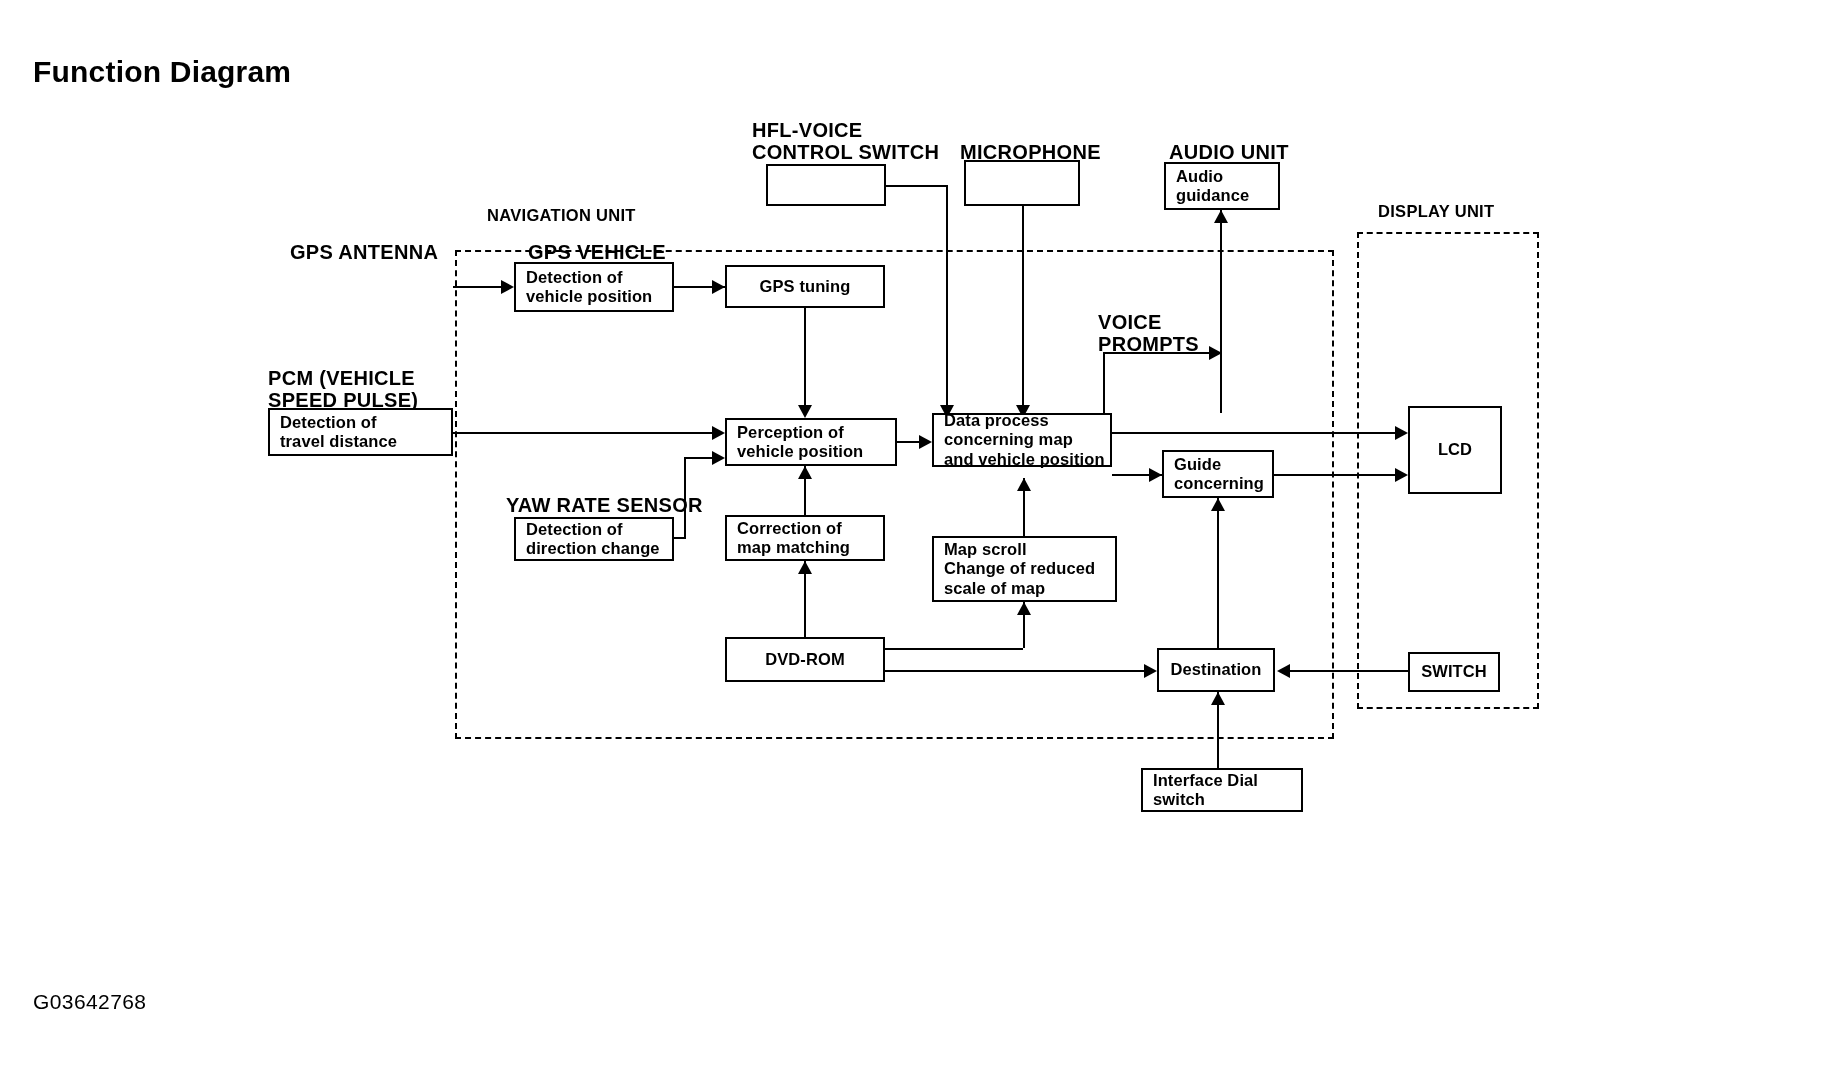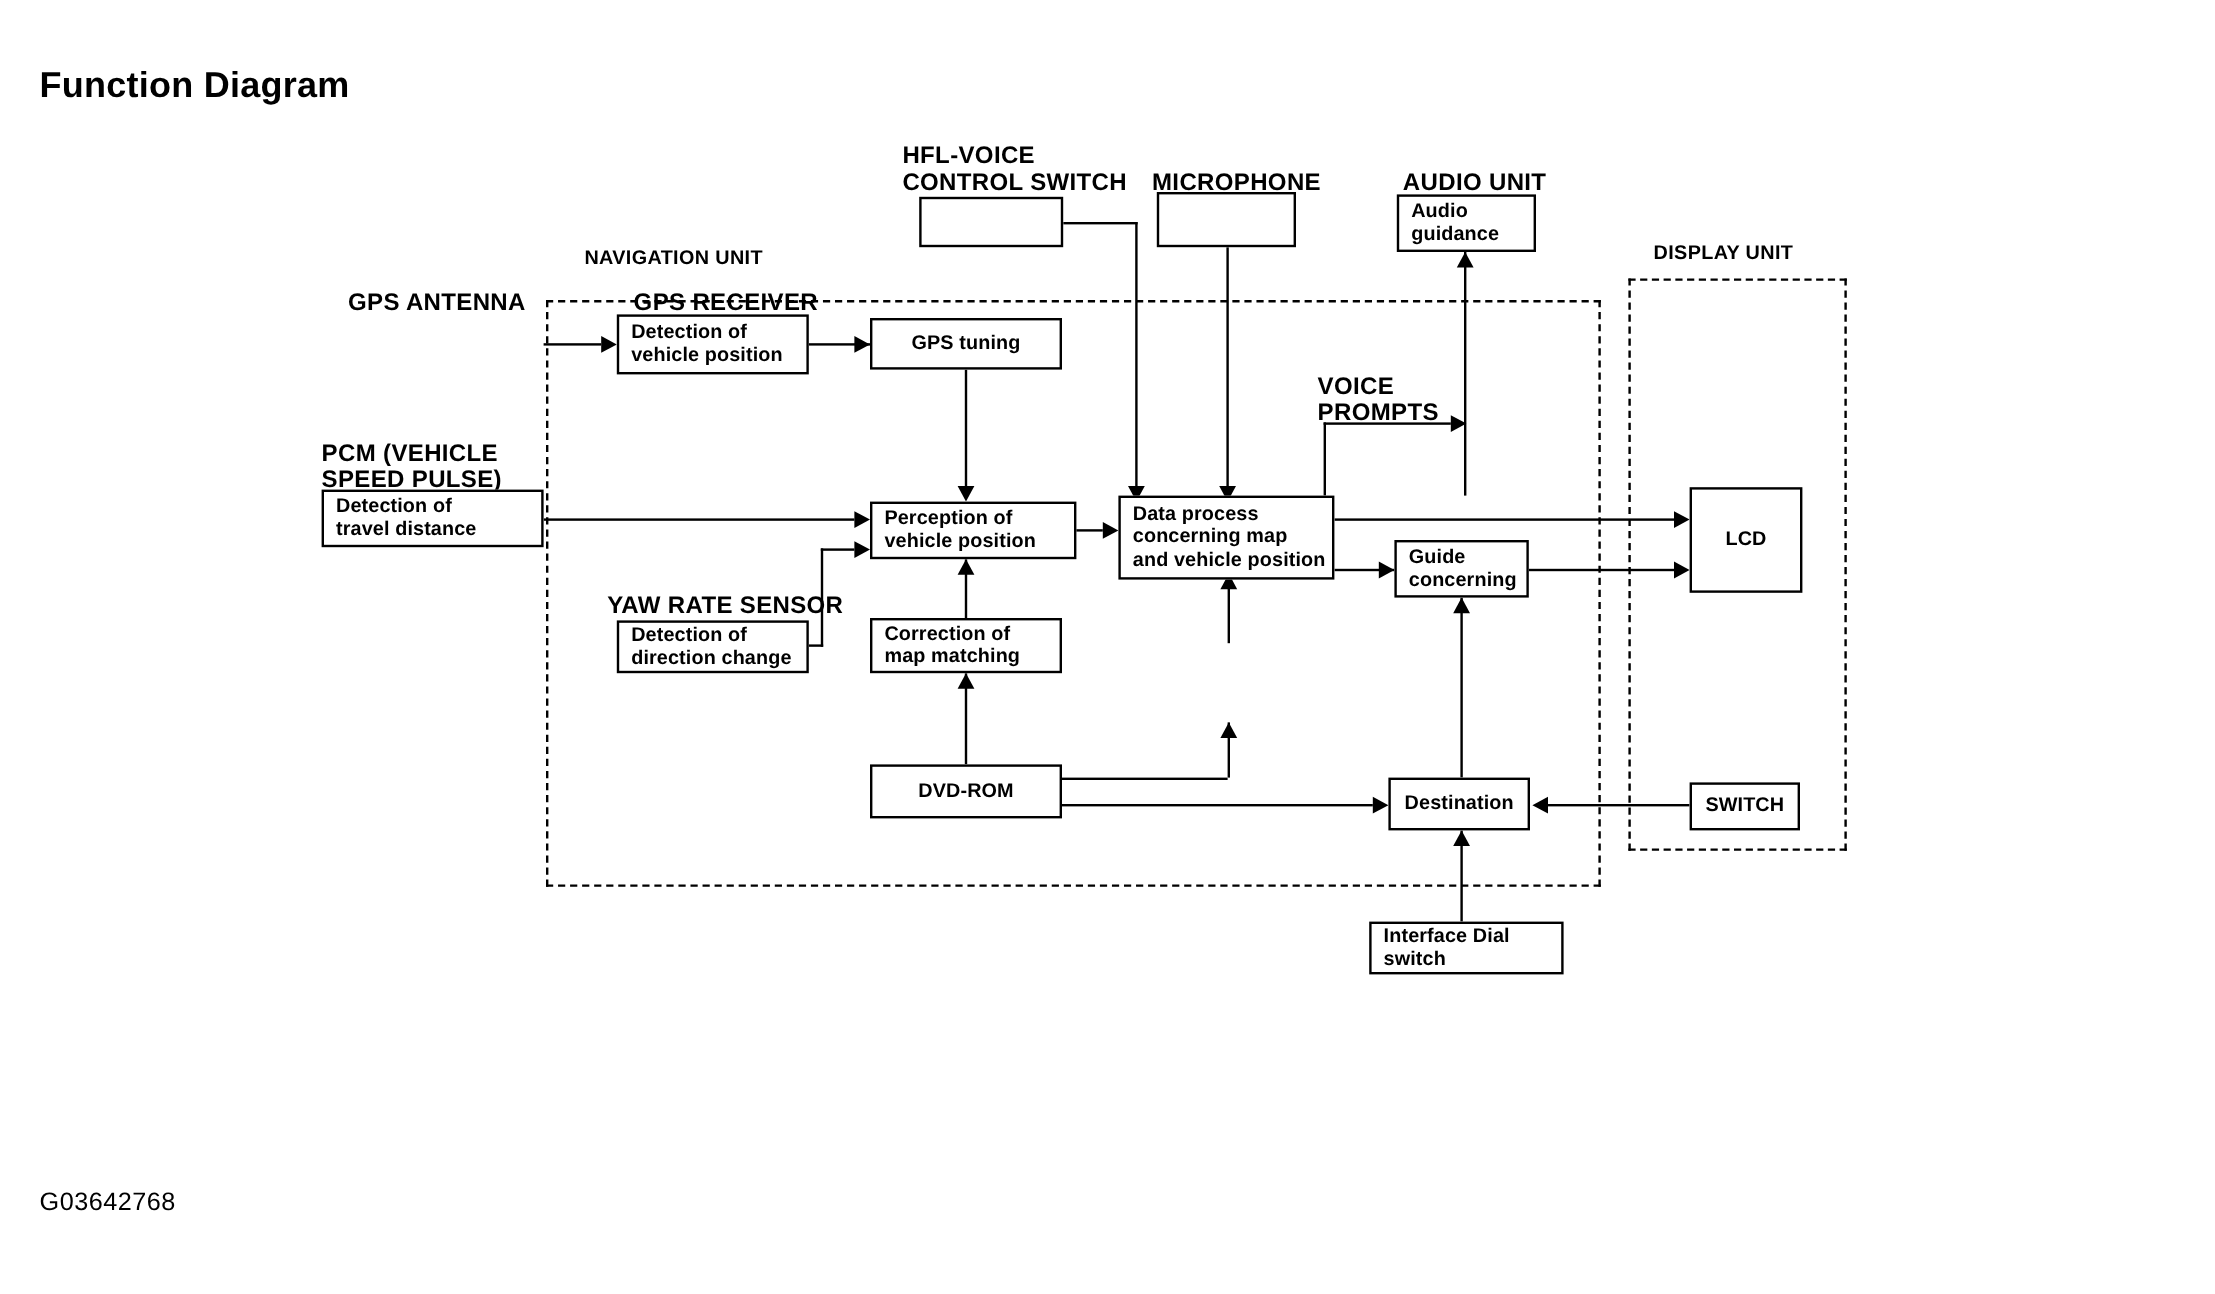--- a/index.html
+++ b/index.html
@@ -61,21 +61,21 @@
 
   <div class="title">Function Diagram</div>
 
   <div class="group" style="left:455px;top:250px;width:875px;height:485px;"></div>
   <div class="group-label" style="left:487px;top:206px;">NAVIGATION UNIT</div>
 
   <div class="group" style="left:1357px;top:232px;width:178px;height:473px;"></div>
   <div class="group-label" style="left:1378px;top:202px;">DISPLAY UNIT</div>
 
   <div class="caption" style="left:290px;top:241px;">GPS ANTENNA</div>
-  <div class="caption" style="left:528px;top:241px;">GPS RECEIVER</div>
+  <div class="caption" style="left:528px;top:241px;">GPS VEHICLE</div>
   <div class="caption" style="left:752px;top:119px;">HFL-VOICE
 CONTROL SWITCH</div>
   <div class="caption" style="left:960px;top:141px;">MICROPHONE</div>
   <div class="caption" style="left:1169px;top:141px;">AUDIO UNIT</div>
   <div class="caption" style="left:268px;top:367px;">PCM (VEHICLE
 SPEED PULSE)</div>
   <div class="caption" style="left:506px;top:494px;">YAW RATE SENSOR</div>
   <div class="caption" style="left:1098px;top:311px;">VOICE
 PROMPTS</div>
 
@@ -151,30 +151,33 @@
 vehicle position</div>
   <div class="node center" style="left:725px;top:265px;width:160px;height:43px;">GPS tuning</div>
   <div class="node center" style="left:766px;top:164px;width:120px;height:42px;"></div>
   <div class="node center" style="left:964px;top:160px;width:116px;height:46px;"></div>
   <div class="node pad" style="left:1164px;top:162px;width:116px;height:48px;">Audio
 guidance</div>
   <div class="node pad" style="left:268px;top:408px;width:185px;height:48px;">Detection of
 travel distance</div>
   <div class="node pad" style="left:725px;top:418px;width:172px;height:48px;">Perception of
 vehicle position</div>
-  <div class="node pad" style="left:932px;top:413px;width:180px;height:70px;">Data process
+  <div class="node pad" style="left:932px;top:413px;width:180px;height:54px;">Data process
 concerning map
 and vehicle position</div>
   <div class="node pad" style="left:1162px;top:450px;width:112px;height:48px;">Guide
 concerning</div>
   <div class="node center" style="left:1408px;top:406px;width:94px;height:88px;">LCD</div>
   <div class="node pad" style="left:514px;top:517px;width:160px;height:44px;">Detection of
 direction change</div>
   <div class="node pad" style="left:725px;top:515px;width:160px;height:46px;">Correction of
 map matching</div>
+  <div class="node pad" style="left:932px;top:536px;width:185px;height:66px;">Map scroll
+Change of reduced
+scale of map</div>
   <div class="node center" style="left:725px;top:637px;width:160px;height:45px;">DVD-ROM</div>
   <div class="node center" style="left:1157px;top:648px;width:118px;height:44px;">Destination</div>
   <div class="node center" style="left:1408px;top:652px;width:92px;height:40px;">SWITCH</div>
   <div class="node pad" style="left:1141px;top:768px;width:162px;height:44px;">Interface Dial
 switch</div>
 
   <div class="footer-code">G03642768</div>
 
 </div>
 

